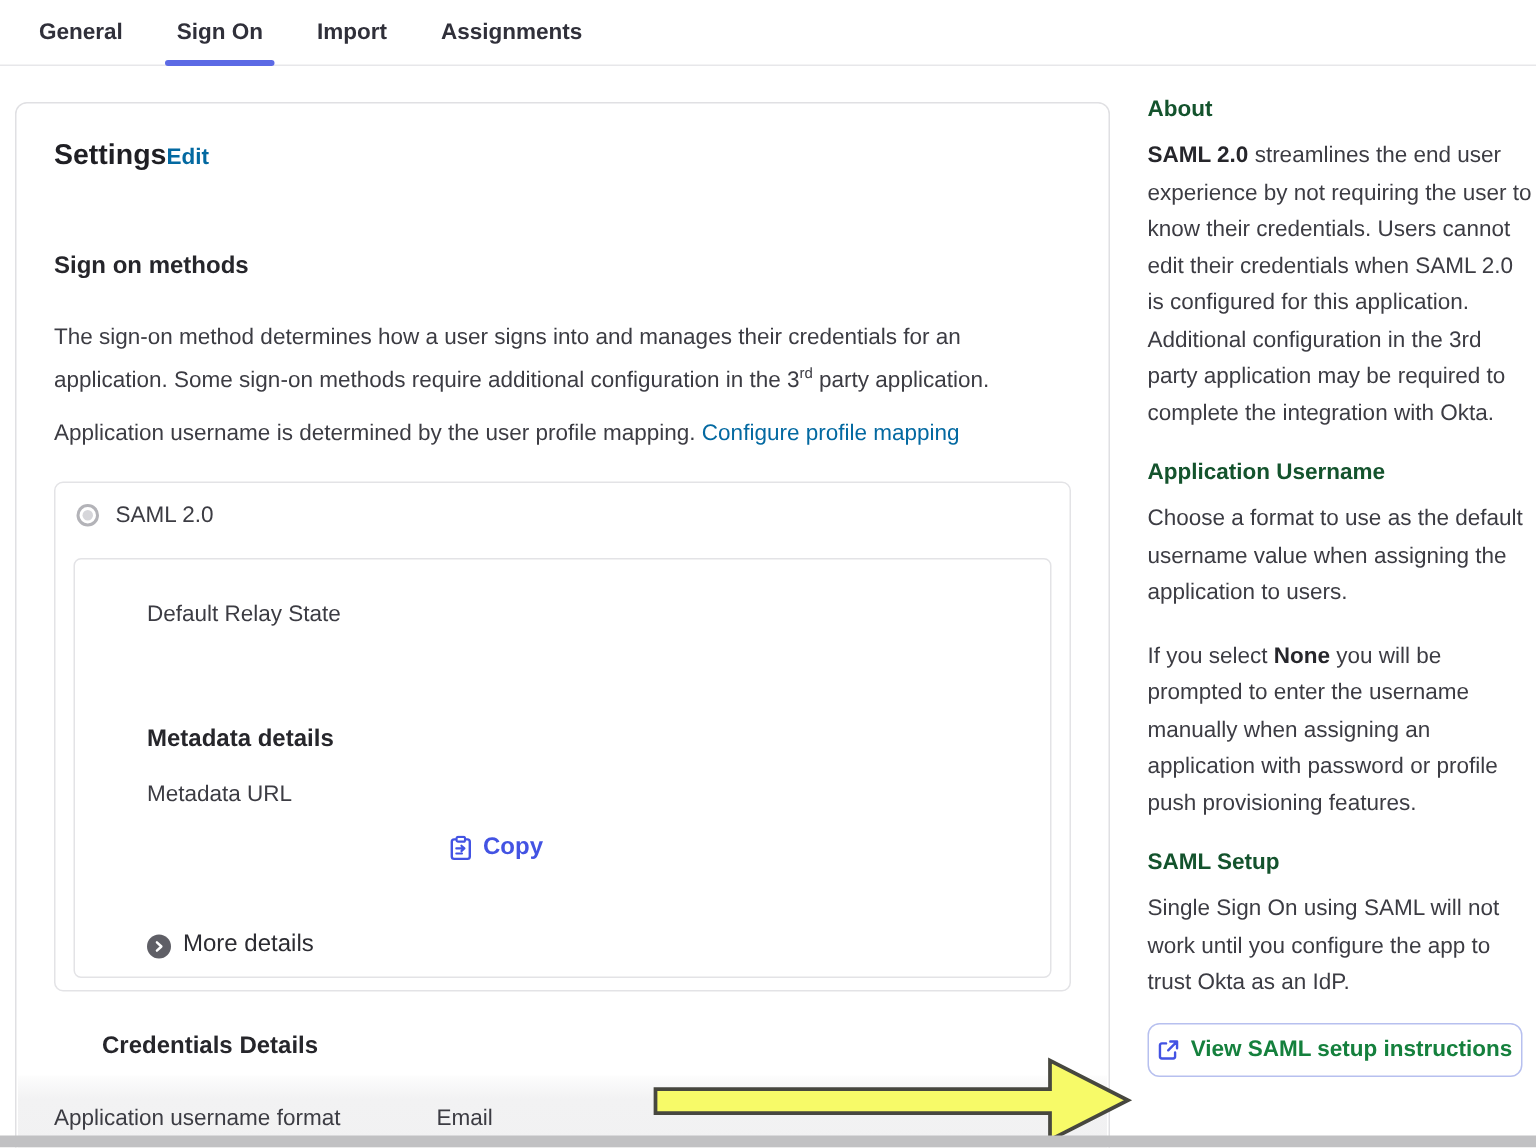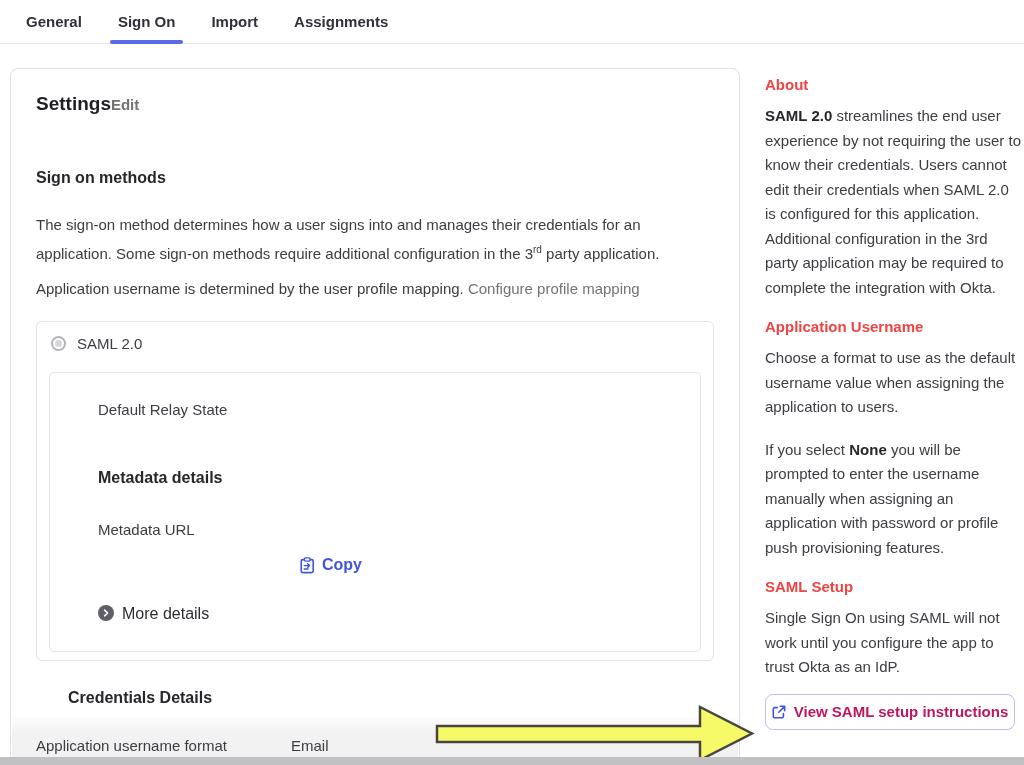--- a/index.html
+++ b/index.html
@@ -31,21 +31,21 @@
   .card {
     position:absolute; left:10px; top:68px; width:730px; height:700px;
     background:#fff; border:1px solid #e0e0e3;
     border-radius:8px 8px 0 0; z-index:1;
   }
   .card-header {
     position:absolute; top:24px; left:25px; right:25px;
     display:flex; align-items:center;
   }
   .card-title { font-size:19px; font-weight:700; color:#1f1f24; }
-  .link { color:#737373; font-weight:700; font-size:15px; text-decoration:none; cursor:pointer; }
+  .link { color:#0369a1; font-weight:700; font-size:15px; text-decoration:none; cursor:pointer; }
 
   .section-h { position:absolute; left:25px; font-size:16px; font-weight:700; color:#26262b; }
   .body-text { font-size:15px; line-height:25px; color:#3c3c43; }
   .p1 { position:absolute; top:143px; left:25px; width:662px; }
   .p2 { position:absolute; top:207px; left:25px; width:662px; }
   .p2 a { font-weight:400; }
   sup { font-size:10px; }
 
   
   .saml-box {
@@ -68,49 +68,49 @@
   .inner-label { position:absolute; left:48px; font-size:15px; color:#3c3c43; }
   .inner-h { position:absolute; left:48px; font-size:16px; font-weight:700; color:#26262b; }
   .kv-label { position:absolute; left:48px; font-size:15px; color:#3c3c43; }
   .kv-value { position:absolute; left:243px; font-size:15px; color:#3c3c43; }
   .copy-link {
     position:absolute; left:250px; top:183px;
     display:flex; align-items:center; gap:7px; cursor:pointer;
   }
   .copy-link span { font-size:16px; font-weight:700; color:#4353e3; }
   .more-details {
-    position:absolute; left:48px; top:232px;
-    display:flex; align-items:flex-start; gap:8px; cursor:pointer;
+    position:absolute; left:48px; top:248px;
+    display:flex; align-items:flex-end; gap:8px; cursor:pointer;
   }
   .chev-circle {
     width:16px; height:16px; border-radius:50%; background:#5f5f66;
     display:flex; align-items:center; justify-content:center;
   }
   .more-details span { font-size:16px; color:#2c2c32; }
 
   
   .cred-h { top:620px;margin-left:32px; }
   .cred-row {
     position:absolute; left:1px; right:1px; top:648px; height:52px;
     background:linear-gradient(180deg,#fdfdfd 0%, #f2f2f3 30%, #f1f1f2 100%);
   }
   .cred-label { position:absolute; left:24px; top:20px; font-size:15px; color:#3c3c43; }
   .cred-value { position:absolute; left:279px; top:20px; font-size:15px; color:#3c3c43; }
 
   
   .sidebar { position:absolute; left:765px; top:64px; width:256px; z-index:1; }
-  .sb-h { font-size:15px; font-weight:700; color:#ef4444; margin:12px 0 11px; }
+  .sb-h { font-size:15px; font-weight:700; color:#14532d; margin:0 0 11px; }
   .sb-h.mt { margin-top:13px; }
   .sb-p { font-size:15px; line-height:24.5px; color:#3c3c43; margin:0 0 18px; }
   .sb-p b, .sb-p strong { color:#26262b; }
   .sb-btn {
     margin-top:0px; width:250px; height:36px;
     display:flex; align-items:center; justify-content:center; gap:8px;
     background:#fff; border:1px solid #b7c0ef; border-radius:8px;
-    color:#be185d; font-family:"Liberation Sans",sans-serif;
+    color:#15803d; font-family:"Liberation Sans",sans-serif;
     font-size:15px; font-weight:700; cursor:pointer;
   }
 
   
   .bottom-strip {
     position:absolute; left:0; right:0; bottom:0; height:8px;
     background:#c1c1c3; z-index:6;
   }
   .arrow-overlay {
     position:absolute; left:430px; top:698px; width:330px; height:67px;
@@ -153,21 +153,21 @@
     <div class="radio-row">
       <span class="radio">
           <span class="dot"></span>
         </span>
       <span class="radio-label">SAML 2.0</span>
     </div>
 
     <div class="inner-box">
       <div class="inner-label" style="top:28px;">Default Relay State</div>
 
-      <h3 class="inner-h" style="top:96px;">Metadata details</h3>
+      <h3 class="inner-h" style="top:111px;">Metadata details</h3>
 
       <div class="kv-label" style="top:148px;">Metadata URL</div>
 
       <div class="copy-link">
         <svg width="15" height="17" viewBox="0 0 15 17">
           <rect x="1.2" y="2.6" width="12" height="13" rx="1.6" fill="none" stroke="#4353e3" stroke-width="1.6"></rect>
           <rect x="4.4" y="0.9" width="5.6" height="3.2" rx="1" fill="#ffffff" stroke="#4353e3" stroke-width="1.4"></rect>
           <path d="M4.2 8.6 H9.6 M9.6 8.6 L7.6 6.8 M9.6 8.6 L7.6 10.4 M4.2 12 H8" fill="none" stroke="#4353e3" stroke-width="1.4" stroke-linecap="round"></path>
         </svg>
         <span>Copy</span>

